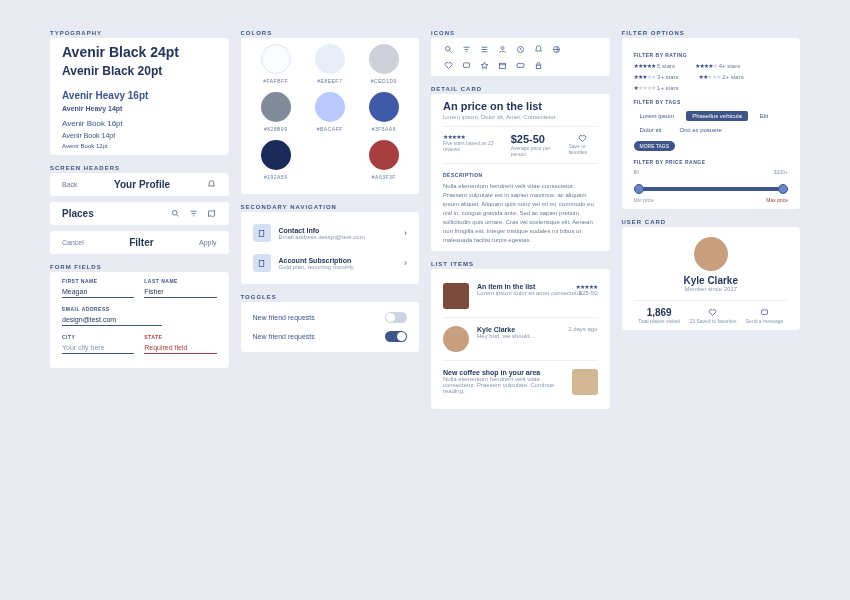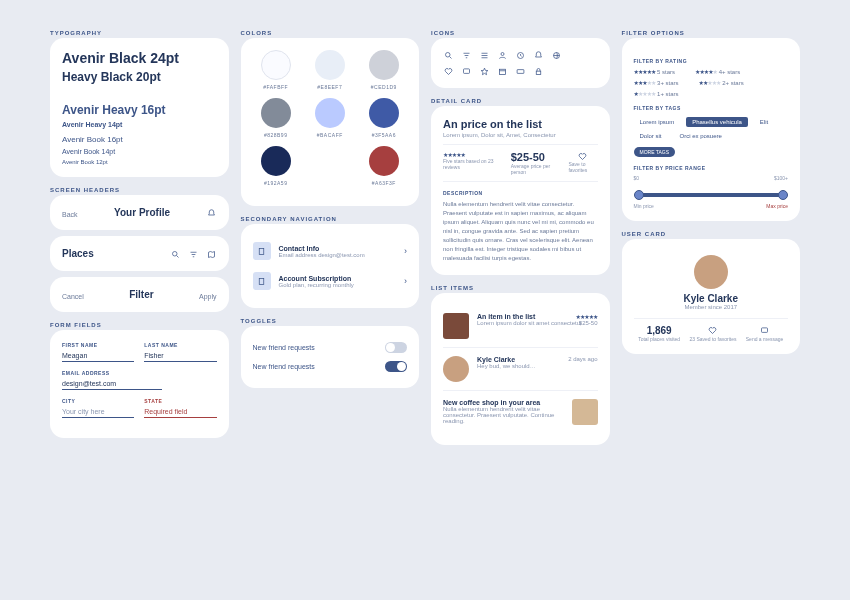--- a/index.html
+++ b/index.html
@@ -1,27 +1,27 @@
 <!DOCTYPE html>
 <html><head>
 <meta charset="utf-8">
 <style>
 *{box-sizing:border-box;margin:0;padding:0;font-family:-apple-system,Helvetica,Arial,sans-serif}
 body{background:#e8ebf2;width:850px;height:600px;padding:30px 50px;font-size:7px;color:#24365a}
 .grid{display:grid;grid-template-columns:repeat(4,1fr);gap:12px}
 .col{display:flex;flex-direction:column;gap:10px}
 .sec-title{font-size:6px;letter-spacing:1px;color:#3d5588;font-weight:600;margin-bottom:2px}
-.card{background:#fff;border-radius:14px;padding:12px 12px}
+.card{background:#fff;border-radius:3px;padding:6px 12px}
 .t1{font-size:14px;font-weight:900;color:#24365a}
 .t2{font-size:12px;font-weight:900;color:#24365a;margin-top:4px}
-.t3{font-size:12px;font-weight:700;color:#3d5588;margin-top:19px}
+.t3{font-size:10px;font-weight:700;color:#3d5588;margin-top:12px}
 .t4{font-size:7px;font-weight:700;color:#3d5588;margin-top:4px}
 .t5{font-size:8px;font-weight:400;color:#3d5588;margin-top:7px}
 .t6{font-size:7px;font-weight:400;color:#3d5588;margin-top:4px}
-.sh{display:flex;align-items:flex-end;justify-content:space-between}
+.sh{display:flex;align-items:center;justify-content:space-between}
 .sh .ttl{font-weight:900;font-size:10px;color:#24365a}
 .sh .lbl{font-size:7px;color:#6b7a99}
 .ic{width:10px;height:10px;display:inline-flex;align-items:center;justify-content:center;color:#3d5588}
 .ic-row{display:flex;gap:8px}
 .swatches{display:flex;justify-content:space-between;flex-wrap:wrap}
 .sw{display:flex;flex-direction:column;align-items:center;width:30%;margin-bottom:8px}
 .circ{width:30px;height:30px;border-radius:50%}
 .sw-lbl{font-size:5px;color:#6b7a99;margin-top:4px;letter-spacing:.5px}
 .nav-item{display:flex;align-items:center;gap:8px;padding:6px 0;position:relative}
 .nav-ic{width:18px;height:18px;border-radius:3px;background:#d6e0f5;display:flex;align-items:center;justify-content:center;color:#3d5588}
@@ -72,21 +72,21 @@
 </style>
 </head>
 <body>
 
 <div class="grid">
 <div class="col">
   <div>
     <div class="sec-title">TYPOGRAPHY</div>
     <div class="card">
       <div class="t1">Avenir Black 24pt</div>
-      <div class="t2">Heavy Black 20pt</div>
+      <div class="t2">Avenir Black 20pt</div>
       <div class="t3">Avenir Heavy 16pt</div>
       <div class="t4">Avenir Heavy 14pt</div>
       <div class="t5">Avenir Book 16pt</div>
       <div class="t6">Avenir Book 14pt</div>
       <div class="t6" style="font-size:6px">Avenir Book 12pt</div>
     </div>
   </div>
   <div>
     <div class="sec-title">SCREEN HEADERS</div>
     <div class="card sh">

